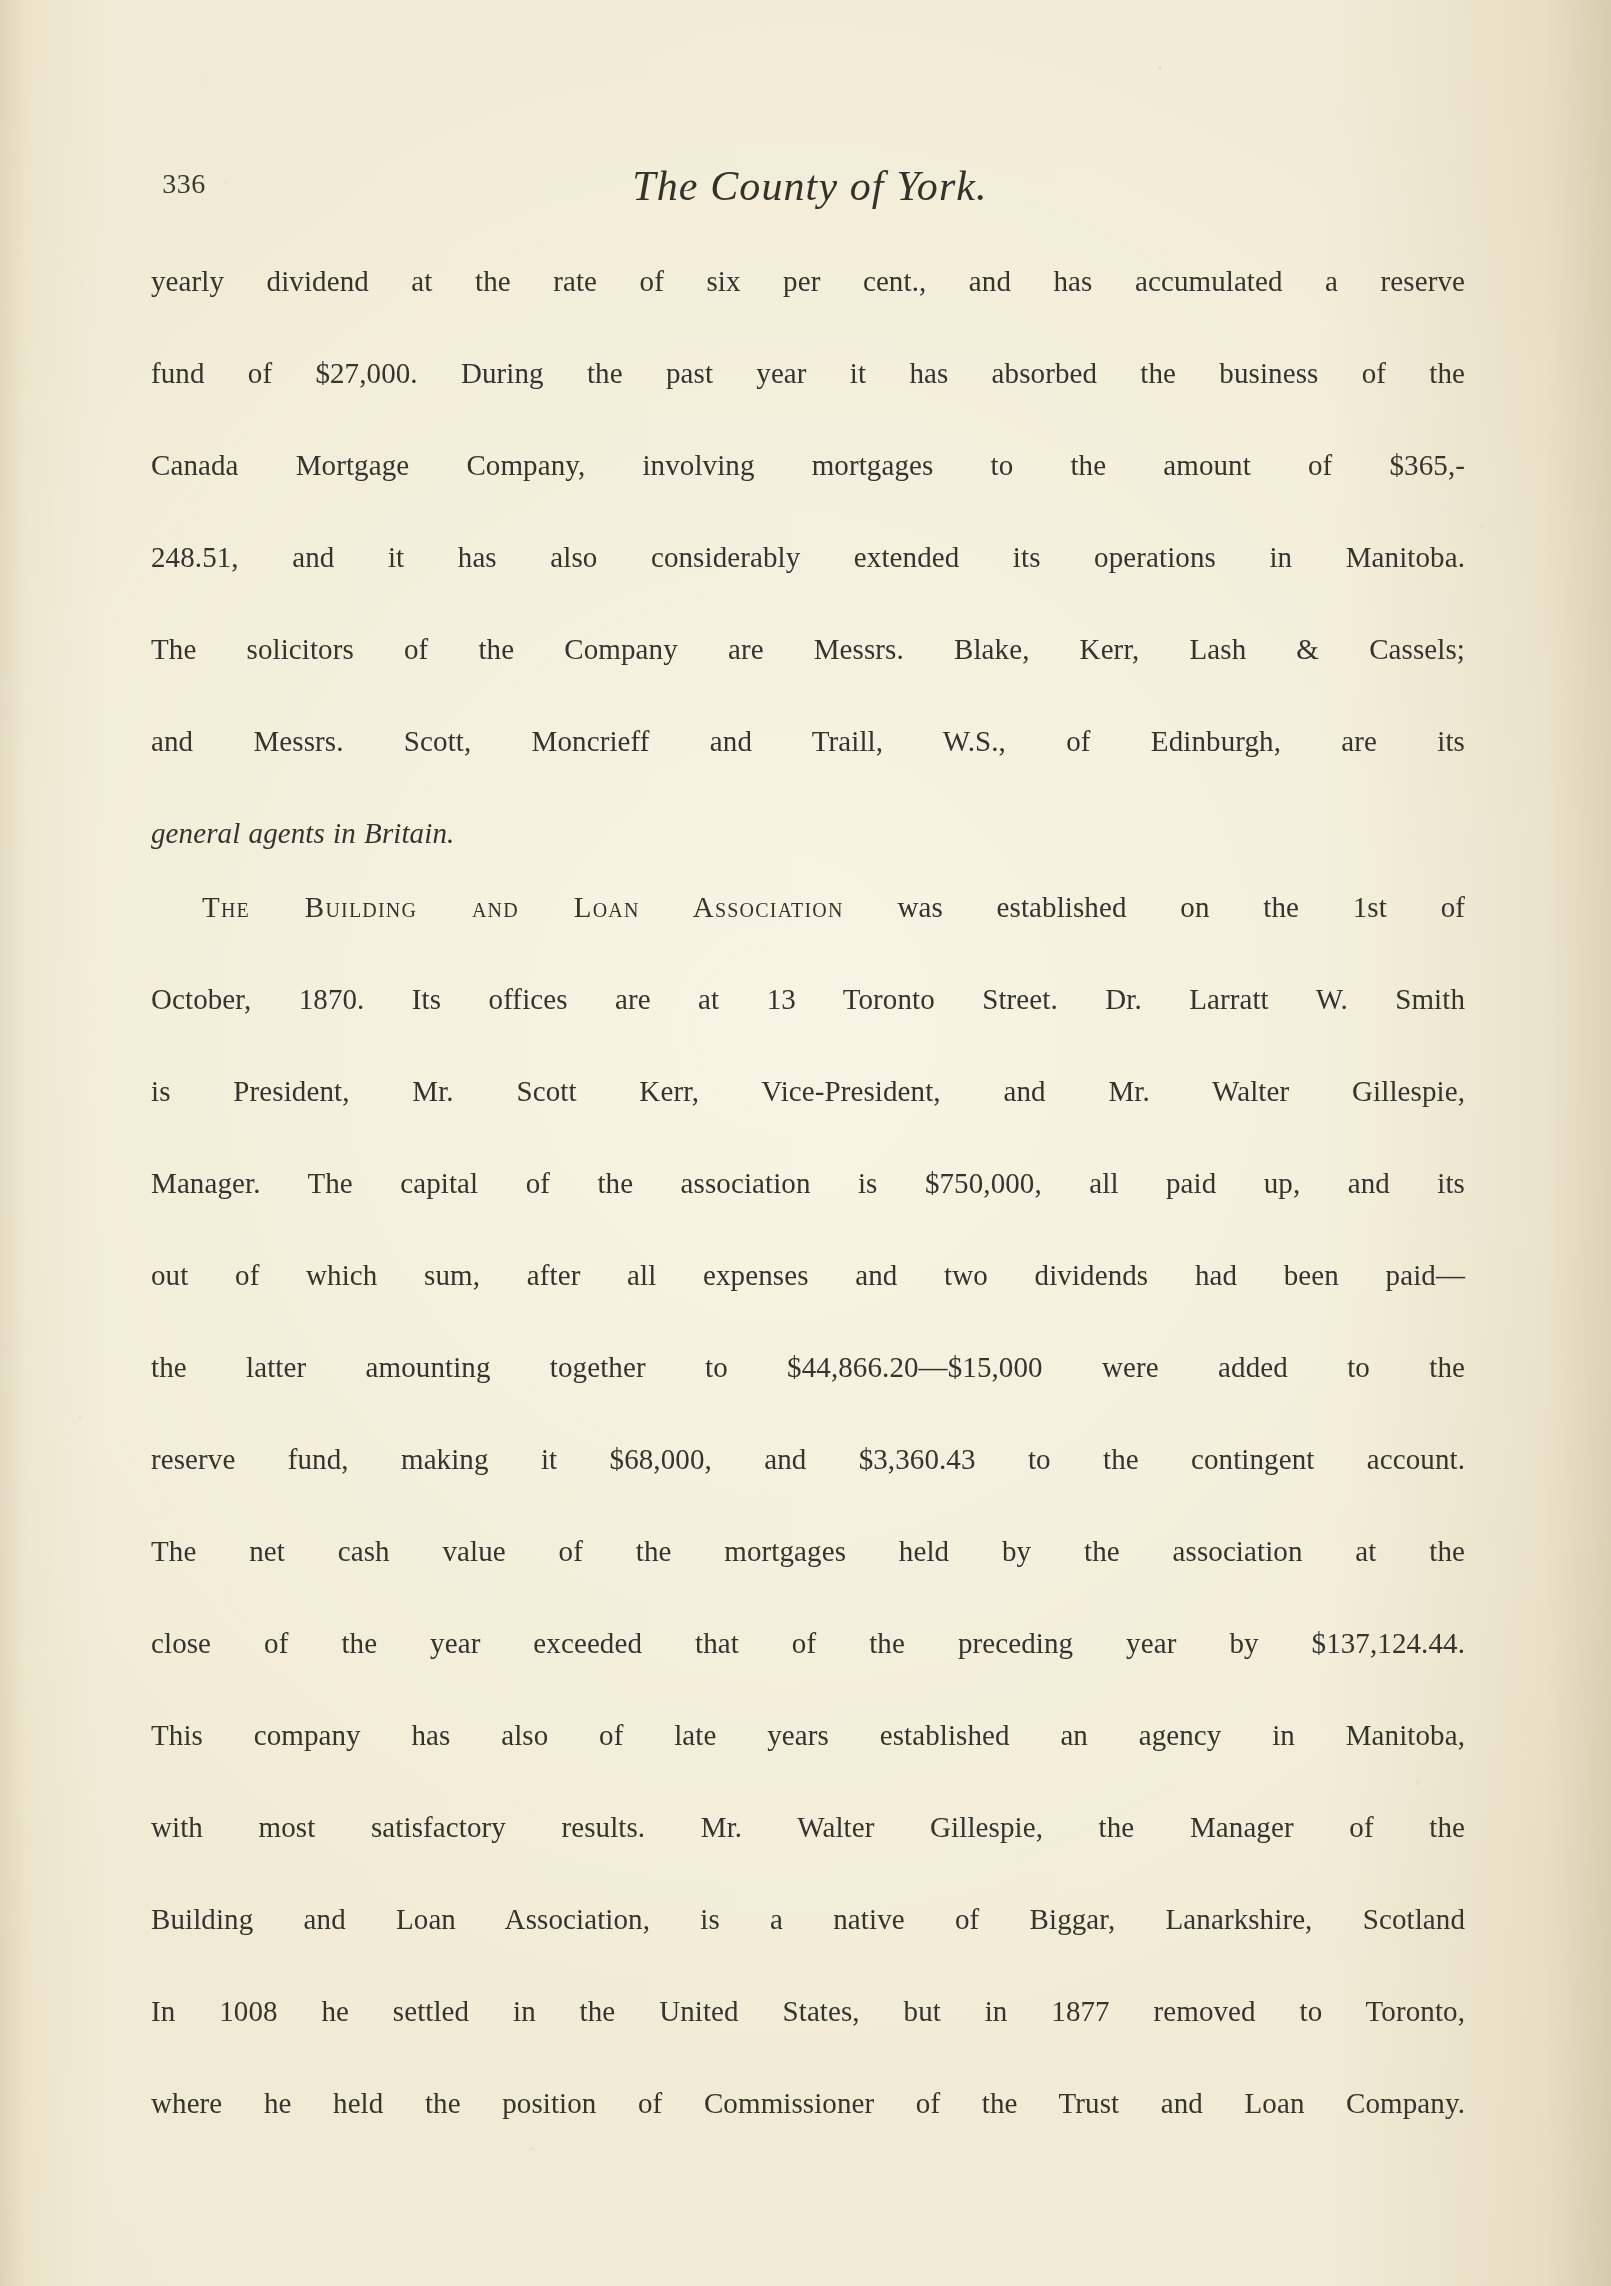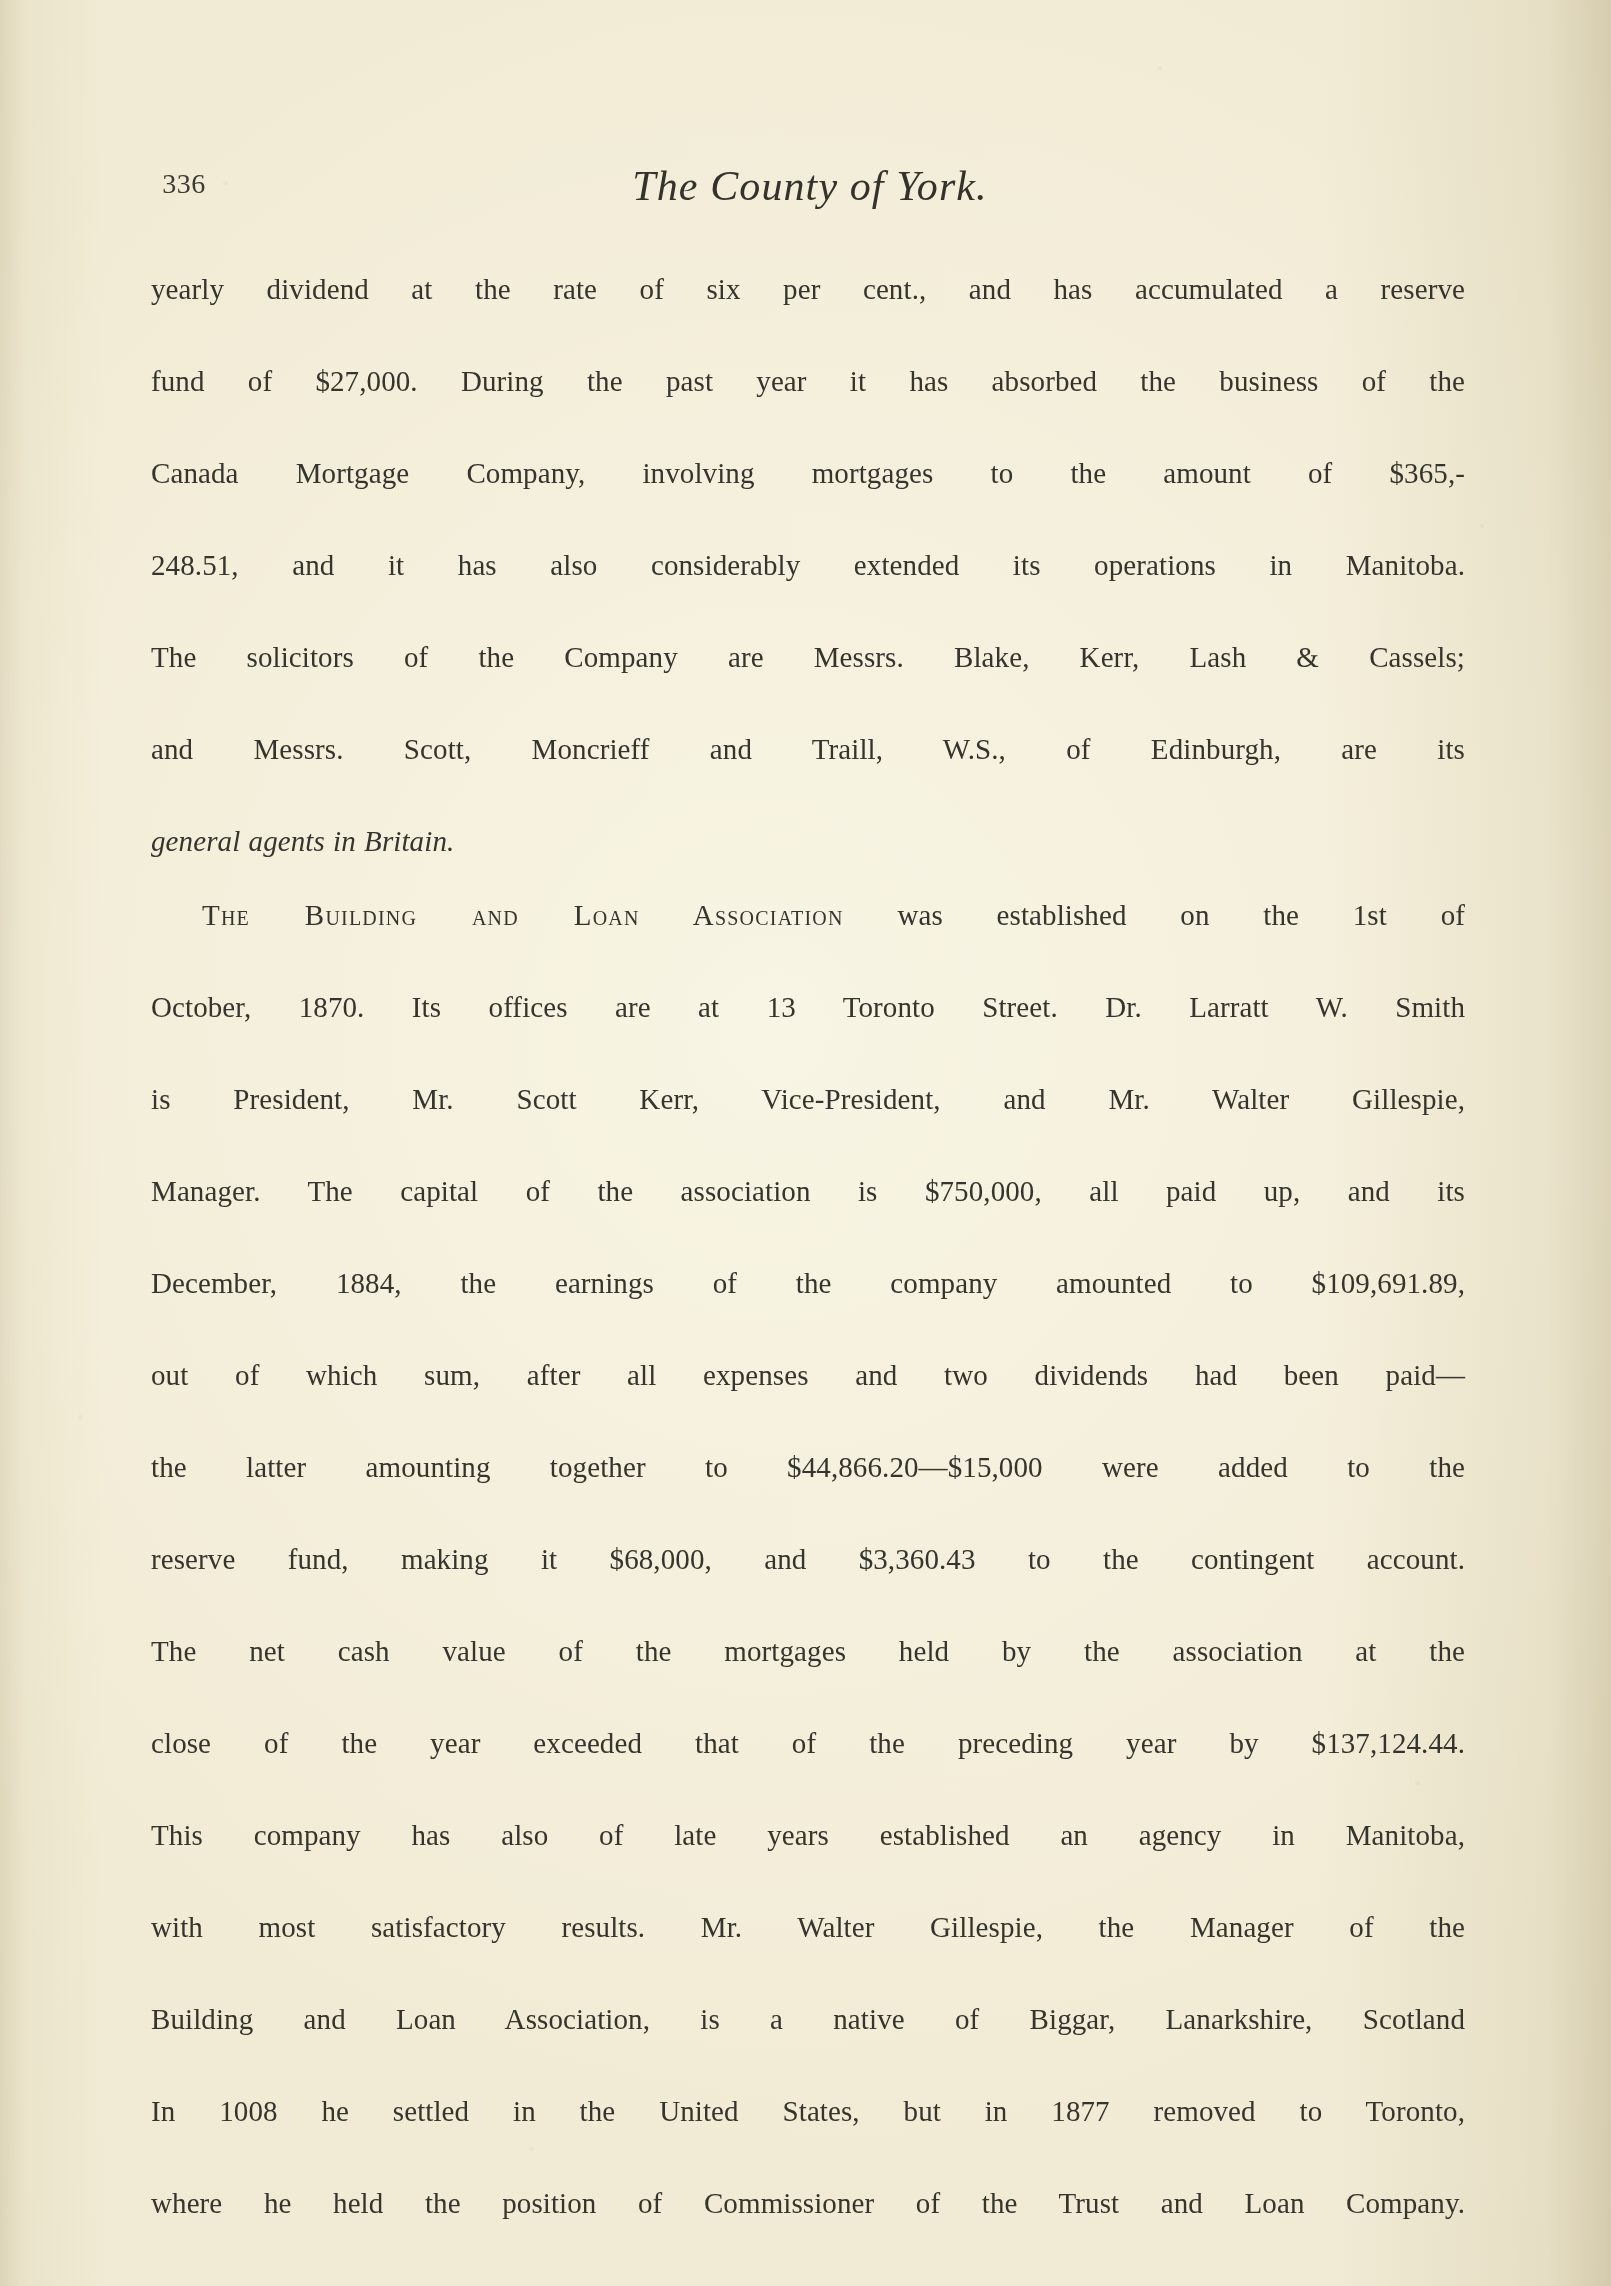--- a/index.html
+++ b/index.html
@@ -75,21 +75,21 @@
   }
 
   
   .body-col {
     position: absolute;
     left: 151px;
     top: 250px;
     width: 1314px;
   }
   p.para {
-    margin: 16px 0 28px 0;
+    margin: 8px 0 28px 0;
     font-size: 29px;
     line-height: 46px;
     color: #35342d;
     text-align: justify;
     text-justify: inter-word;
     letter-spacing: 0.1px;
     word-spacing: 0.9px;
   }
   .sc {
     font-variant: small-caps;
@@ -136,21 +136,20 @@
       <span class="last">general agents in Britain.</span>
     </p>
 
     <p class="para">
       <span class="just">
         <span style="display:inline-block;width:51px"></span><span class="sc">The Building and Loan Association</span><span> was established on the 1st of</span>
       </span>
       <span class="just">October, 1870.   Its offices are at 13 Toronto Street.   Dr. Larratt W. Smith</span>
       <span class="just">is President, Mr. Scott Kerr, Vice-President, and Mr. Walter Gillespie,</span>
       <span class="just">Manager.   The capital of the association is $750,000, all paid up, and its</span>
-      <span class="just">December, 1884, the earnings of the company amounted to $109,691.89,</span>
       <span class="just">out of which sum, after all expenses and two dividends had been paid—</span>
       <span class="just">the latter amounting together to $44,866.20—$15,000 were added to the</span>
       <span class="just">reserve fund, making it $68,000, and $3,360.43 to the contingent account.</span>
       <span class="just">The net cash value of the mortgages held by the association at the</span>
       <span class="just">close of the year exceeded that of the preceding year by $137,124.44.</span>
       <span class="just">This company has also of late years established an agency in Manitoba,</span>
       <span class="just">with most satisfactory results.   Mr. Walter Gillespie, the Manager of the</span>
       <span class="just tight">Building and Loan Association, is a native of Biggar, Lanarkshire, Scotland</span>
       <span class="just">In 1008 he settled in the United States, but in 1877 removed to Toronto,</span>
       <span class="just tight">where he held the position of Commissioner of the Trust and Loan Company.</span>

